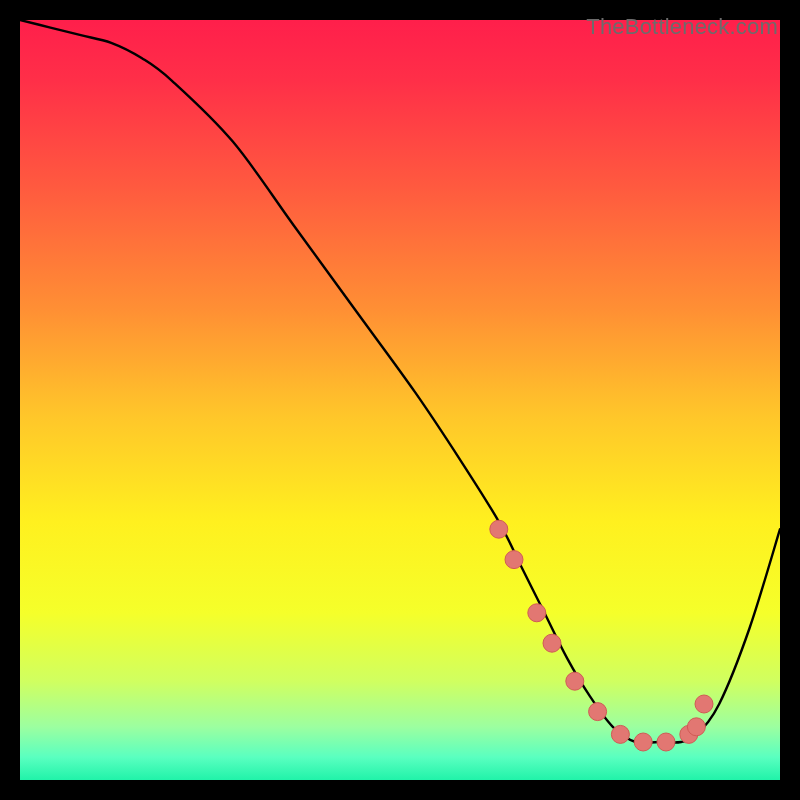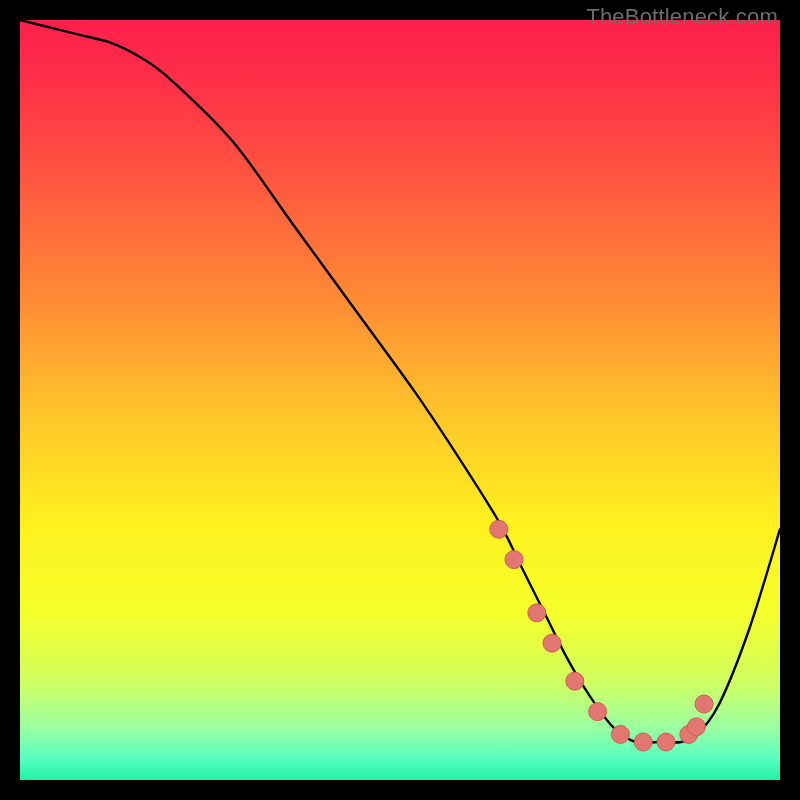--- a/index.html
+++ b/index.html
@@ -33,21 +33,21 @@
   }
   .lines-svg {
     position: absolute;
     left: 0;
     top: 0;
     width: 100%;
     height: 100%;
   }
   .watermark {
     position: absolute;
-    top: 4px;
+    top: 14px;
     right: 22px;
     color: #6c6c6c;
     font-size: 22px;
     font-weight: 400;
     letter-spacing: 0.2px;
     margin-left: 13px;
   }
 </style>
 </head>
 <body>

